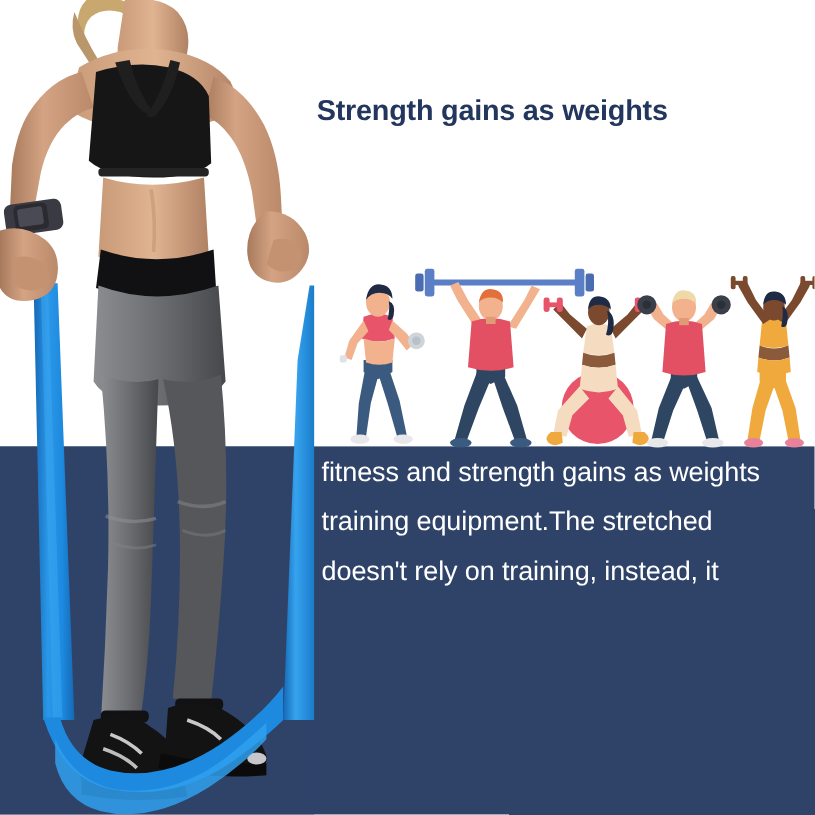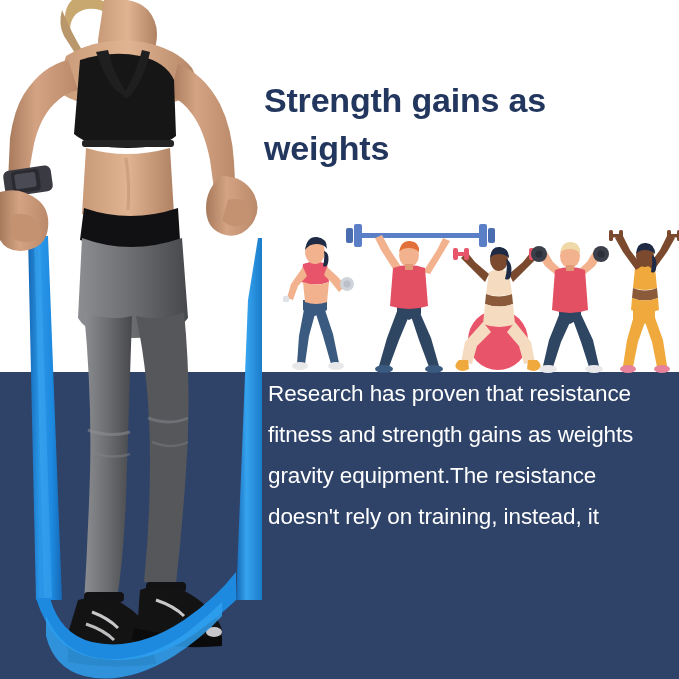--- a/index.html
+++ b/index.html
@@ -14,21 +14,21 @@
 
   
   .navy-panel {
     position:absolute; left:0; top:372px; width:679px; height:307px;
     background:#2f4369;
   }
 
   
   .headline {
     position:absolute; left:264px; top:76px; width:410px;
-    font-size:34px; font-weight:bold; line-height:1.42;
+    font-size:24px; font-weight:bold; line-height:1.42;
     color:#22365e; letter-spacing:-0.2px; text-align:left;
   }
 
   
   .body-copy {
     position:absolute; left:268px; top:374px; width:408px;
     font-size:22.5px; line-height:1.82; color:#ffffff;
     letter-spacing:-0.1px;
   }
 
@@ -320,19 +320,18 @@
       </g>
 
       <g clip-path="url(#lowerClip)">
         <path d="M36 598 q16 52 58 60 q56 10 106 -28 q24 -18 36 -30 l0 -28 q-20 26 -52 48 q-48 32 -92 22 q-32 -8 -42 -44 Z" fill="#1d8ae0"></path>
         <path d="M46 616 q16 36 52 42 q48 6 92 -28 q20 -16 32 -28 l0 14 q-20 22 -48 40 q-48 30 -90 20 q-30 -8 -38 -40 Z" fill="#2fa0ef" opacity="0.85"></path>
       </g>
     </svg>
   </div>
 
   <div class="body-copy">
-    <div>Research has proven that resistance</div>
     <div>fitness and strength gains as weights</div>
-    <div>gravity equipment.The resistance</div>
+    <div>training equipment.The stretched</div>
     <div>doesn't rely on training, instead, it</div>
   </div>
 
 </div>
 
 </body></html>

